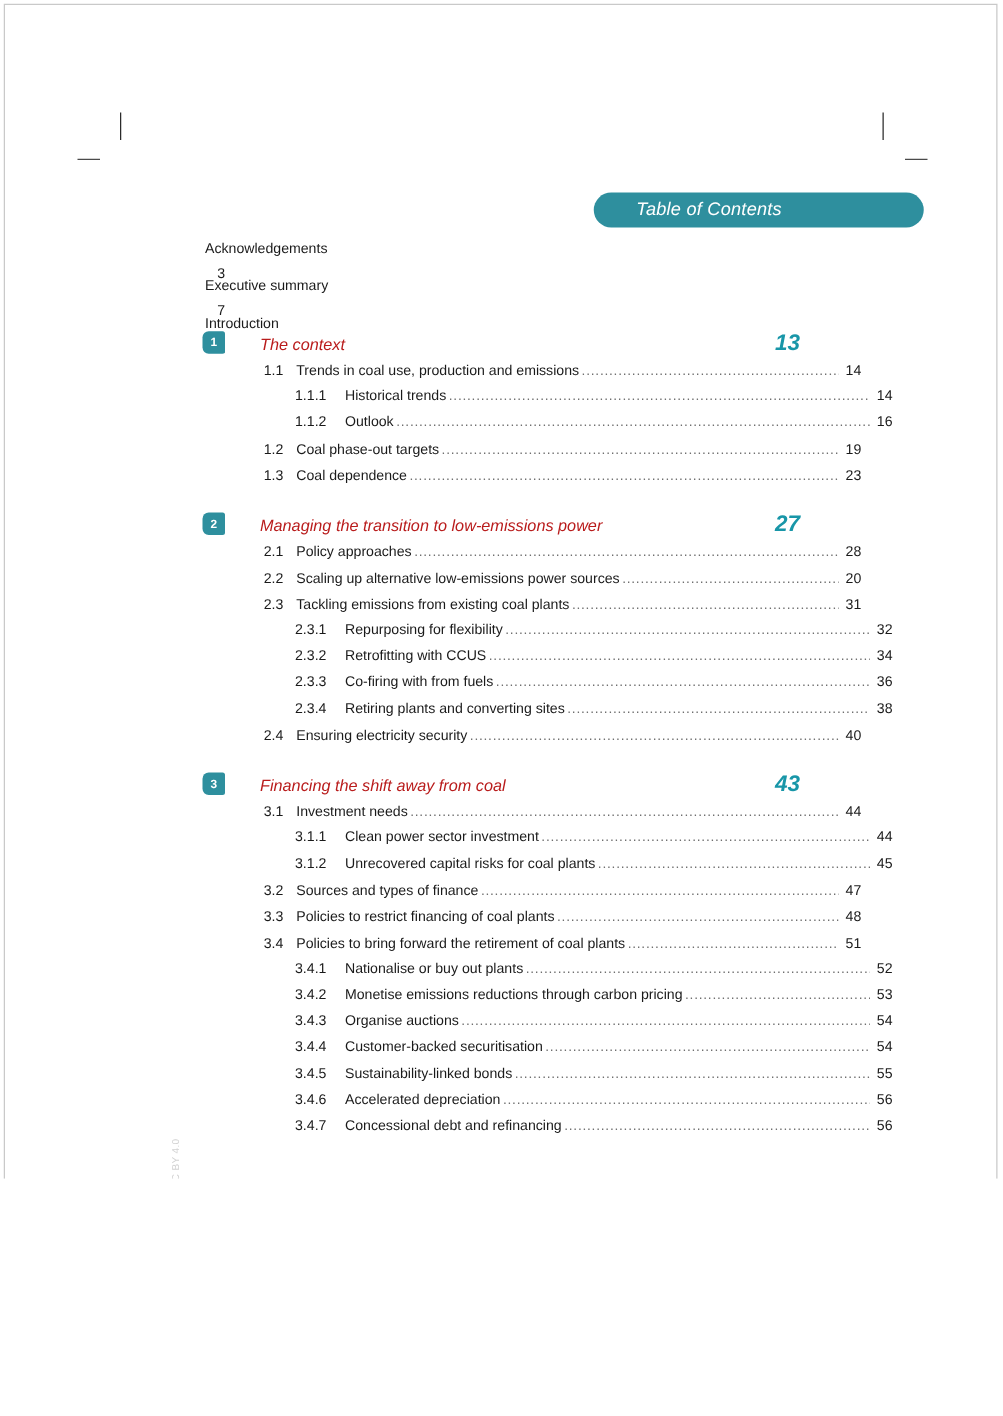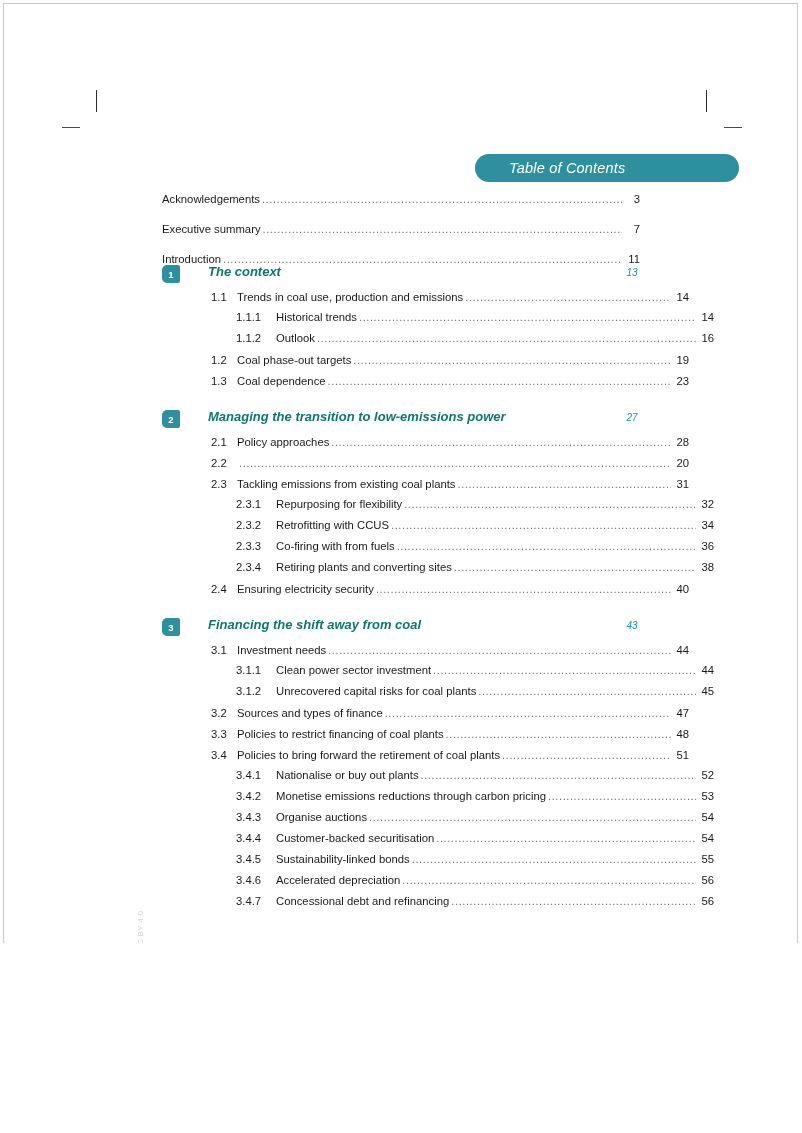--- a/index.html
+++ b/index.html
@@ -92,21 +92,21 @@
     color: #6f6f6f;
     font-size: 11px;
     letter-spacing: 0.6px;
   }
   .row .pg {
     flex: 0 0 auto;
     text-align: right;
     min-width: 16px;
     white-space: nowrap;
   }
-  .front .row { margin-bottom: 0; height: 20px; }
+  .front .row { margin-bottom: 0; height: 20px; flex-direction: column; }
 
   
   .chapter { position: relative; }
   .chapter-head {
     position: relative;
     display: flex;
     align-items: baseline;
     height: 22px;
   }
   .chap-badge {
@@ -119,31 +119,31 @@
     border-radius: 5px 2px 2px 5px;
     color: #ffffff;
     font-size: 9.5px;
     font-weight: bold;
     display: flex;
     align-items: center;
     justify-content: center;
   }
   .chap-title {
     margin-left: 46px;
-    color: #0f766e;
+    color: #b91c1c;
     font-size: 13px;
-    font-weight: bold;
+    font-weight: normal;
     font-style: italic;
     white-space: nowrap;
   }
   .chap-spacer { flex: 1 1 auto; }
   .chap-pg {
     color: #1896a8;
-    font-size: 10px;
-    font-weight: normal;
+    font-size: 18px;
+    font-weight: bold;
     font-style: italic;
     text-align: center;
     min-width: 16px;
   }
 
   
   .lvl2 { padding-left: 49px; height: 21px; align-items: flex-end; }
   .lvl2 .num {
     flex: 0 0 26px;
     white-space: nowrap;
@@ -283,20 +283,21 @@
           <div class="chap-pg">27</div>
         </div>
         <div class="row lvl2">
           <span class="num">2.1</span>
           <span class="label">Policy approaches</span>
           <span class="leader">........................................................................................................................................................................................................</span>
           <span class="pg">28</span>
         </div>
         <div class="row lvl2">
           <span class="num">2.2</span>
+          <span class="label">Scaling up alternative low-emissions power sources</span>
           <span class="leader">........................................................................................................................................................................................................</span>
           <span class="pg">20</span>
         </div>
         <div class="row lvl2">
           <span class="num">2.3</span>
           <span class="label">Tackling emissions from existing coal plants</span>
           <span class="leader">........................................................................................................................................................................................................</span>
           <span class="pg">31</span>
         </div>
         <div class="row lvl3">

